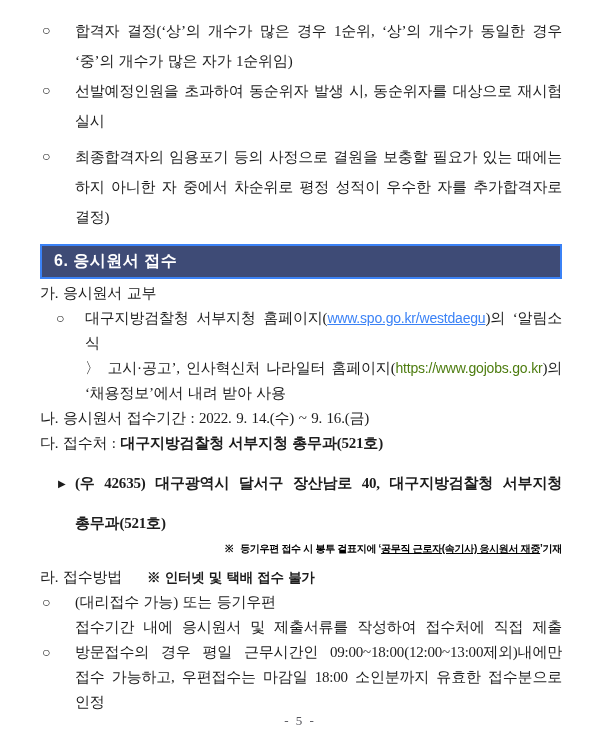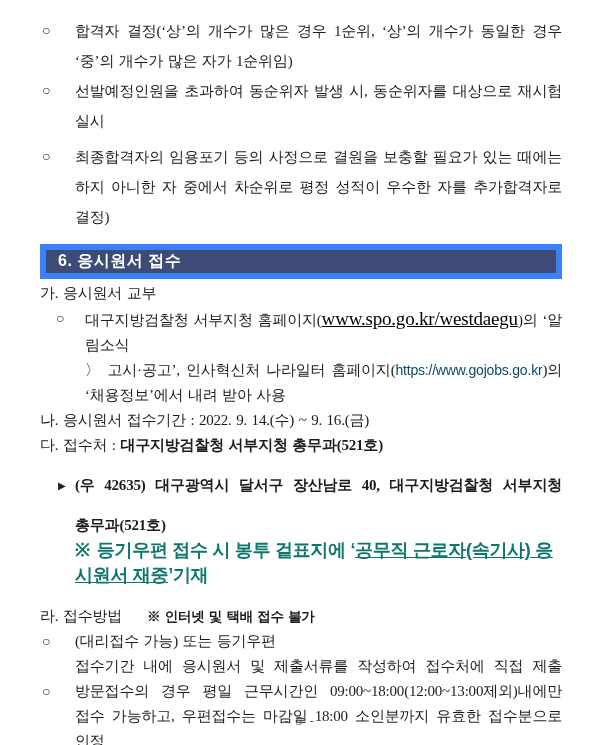--- a/index.html
+++ b/index.html
@@ -24,60 +24,61 @@
   .b-item { position:relative; padding-left:35px; }
   .b-item > .marker { position:absolute; left:2px; top:0; font-size:14px; }
   .b-item.top > .marker { line-height:30px; }
   .b-item.low > .marker { line-height:25px; }
   .gap-top { margin-top:6px; }
   
   .sec-bar {
     margin-top:12px;
     height:35px;
     background:#3e4b76;
-    border:6px solid #3b82f6;
+    border:2px solid #3b82f6;
     display:flex; align-items:center;
     padding-left:12px;
     font-family:"Liberation Sans", sans-serif;
     font-weight:bold; font-size:16px; color:#ffffff;
     letter-spacing:0.5px;
   }
   .ga-label { margin-top:2px; }
   
   .sub-b { position:relative; padding-left:45px; }
   .sub-b > .marker { position:absolute; left:16px; top:0; font-size:14px; line-height:25px; }
   .url-gray {
-    font-family:Liberation Serif, serif;
-    font-size:19px;
-    color:#000000;
+    font-family:Liberation Sans, sans-serif;
+    font-size:14px;
+    color:#3b82f6;
     text-decoration:underline;
   }
   .url-blue {
     font-family:"Liberation Sans", sans-serif;
     font-size:14px;
-    color:#0c4a6e;
+    color:#4d7c0f;
     text-decoration:none;
   }
   .bold { font-weight:bold;margin-top:15px; }
   
   .addr { position:relative; padding-left:35px; }
   .addr > .arrow { position:absolute; left:18px; top:0; font-size:10px; line-height:25px; }
   
   .note-blue {
     padding-left:35px;
     font-family:"Liberation Sans", sans-serif;
     font-weight:bold;
-    font-size:18px; line-height:25px;
-    color:#0f766e;
+    font-size:10px; line-height:25px;
+    color:#000000;
     letter-spacing:-0.3px;
+    text-align:right;
   }
   .note-blue .u { text-decoration:underline; }
   .note-blue .nb-marker { margin-right:7px; }
   
-  .ra-row { margin-top:16px; }
+  .ra-row { margin-top:4px; }
   .ra-note {
     font-family:"Liberation Sans", sans-serif;
     font-weight:bold; font-size:13.5px;
     margin-left:25px; letter-spacing:-0.3px;
   }
   .page-num {
     position:absolute; left:0; bottom:16px; width:100%;
     text-align:center; font-size:13px; color:#55555c; letter-spacing:2px;
   }
 </style>

